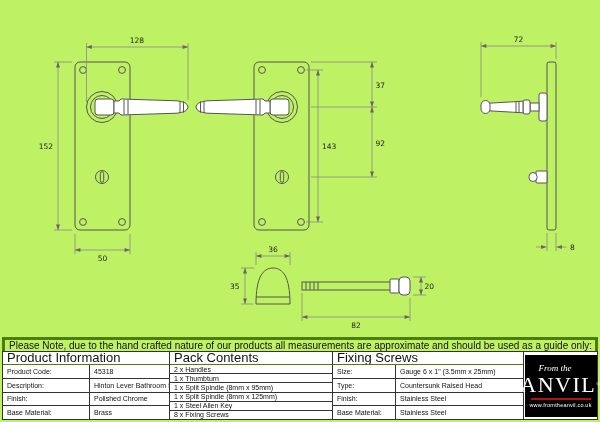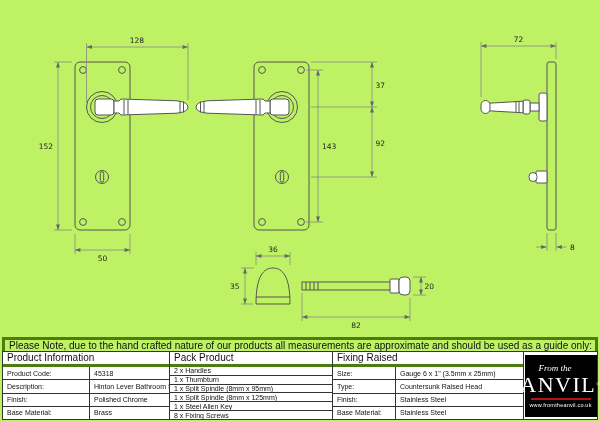--- a/index.html
+++ b/index.html
@@ -15,21 +15,21 @@
   .notice{position:absolute;left:2px;right:2px;top:337px;height:12px;border:3px solid #4d7c0f;
           font-size:10px;line-height:12px;padding-left:4px;white-space:nowrap;overflow:hidden;}
   
   .spec-table{position:absolute;left:2px;right:2px;top:351px;bottom:2px;border:1px solid #333;
               display:flex;background:#fff;}
   .col{display:flex;flex-direction:column;border-right:1px solid #333;min-width:0;}
   .col-product{width:166px;}
   .col-pack{width:162px;}
   .col-screws{width:190px;}
   .col-logo{flex:1;border-right:none;align-items:center;justify-content:center;}
-  .col-header{height:12px;line-height:12px;border-bottom:3px solid #4d7c0f;font-size:10px;
+  .col-header{height:12px;line-height:12px;border-bottom:1px solid #4d7c0f;font-size:13px;
               padding-left:4px;white-space:nowrap;overflow:hidden;}
   .rows{flex:1;display:flex;flex-direction:column;}
   .kv-row{flex:1;display:flex;border-bottom:1px solid #333;font-size:7px;align-items:stretch;min-height:0;}
   .kv-row:last-child{border-bottom:none;}
   .kv-label{width:82px;border-right:1px solid #333;padding-left:4px;display:flex;align-items:center;
             white-space:nowrap;overflow:hidden;}
   .col-screws .kv-label{width:58px;}
   .kv-value{flex:1;padding-left:4px;display:flex;align-items:center;white-space:nowrap;overflow:hidden;}
   .pack-row{flex:1;display:flex;align-items:center;border-bottom:1px solid #333;font-size:7px;
             padding-left:4px;white-space:nowrap;overflow:hidden;min-height:0;}
@@ -192,33 +192,33 @@
           <div class="kv-value">Polished Chrome</div>
         </div>
         <div class="kv-row">
           <div class="kv-label">Base Material:</div>
           <div class="kv-value">Brass</div>
         </div>
       </div>
     </div>
 
     <div class="col col-pack">
-      <div class="col-header">Pack Product</div>
+      <div class="col-header">Pack Contents</div>
       <div class="rows">
         <div class="pack-row">2 x Handles</div>
         <div class="pack-row">1 x Thumbturn</div>
         <div class="pack-row">1 x Split Spindle (8mm x 95mm)</div>
         <div class="pack-row">1 x Split Spindle (8mm x 125mm)</div>
         <div class="pack-row">1 x Steel Allen Key</div>
         <div class="pack-row">8 x Fixing Screws</div>
       </div>
     </div>
 
     <div class="col col-screws">
-      <div class="col-header">Fixing Raised</div>
+      <div class="col-header">Fixing Screws</div>
       <div class="rows">
         <div class="kv-row">
           <div class="kv-label">Size:</div>
           <div class="kv-value">Gauge 6 x 1" (3.5mm x 25mm)</div>
         </div>
         <div class="kv-row">
           <div class="kv-label">Type:</div>
           <div class="kv-value">Countersunk Raised Head</div>
         </div>
         <div class="kv-row">

